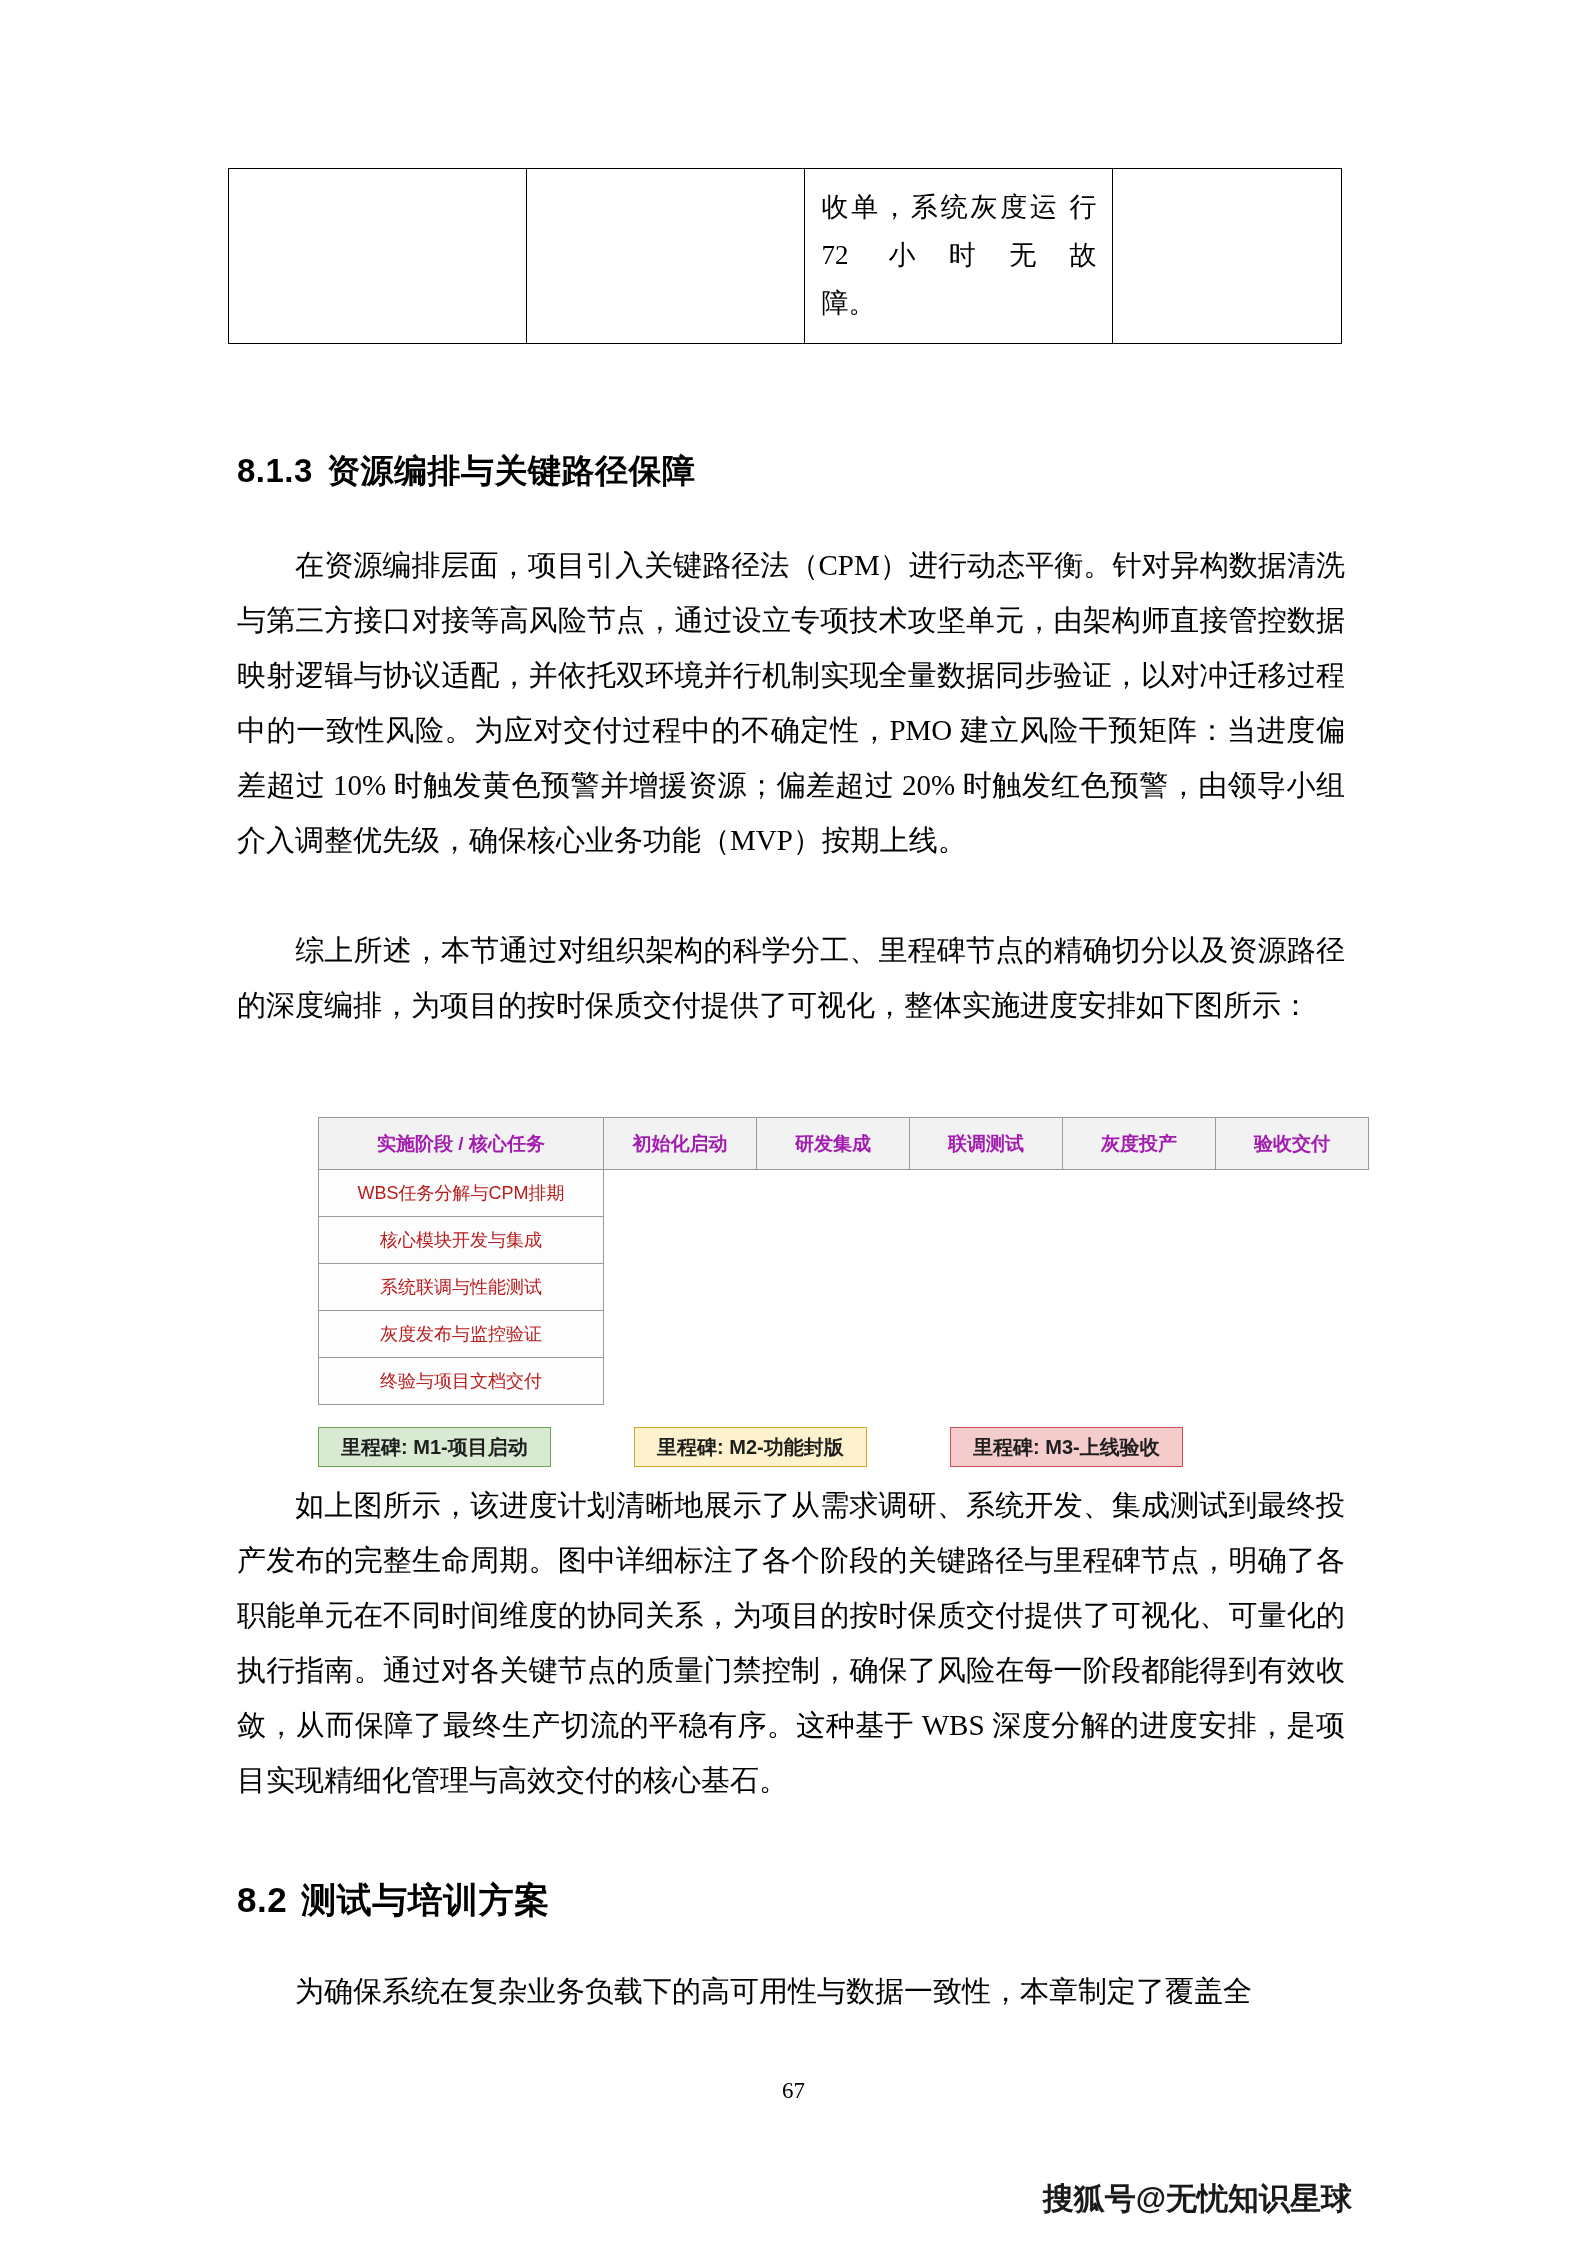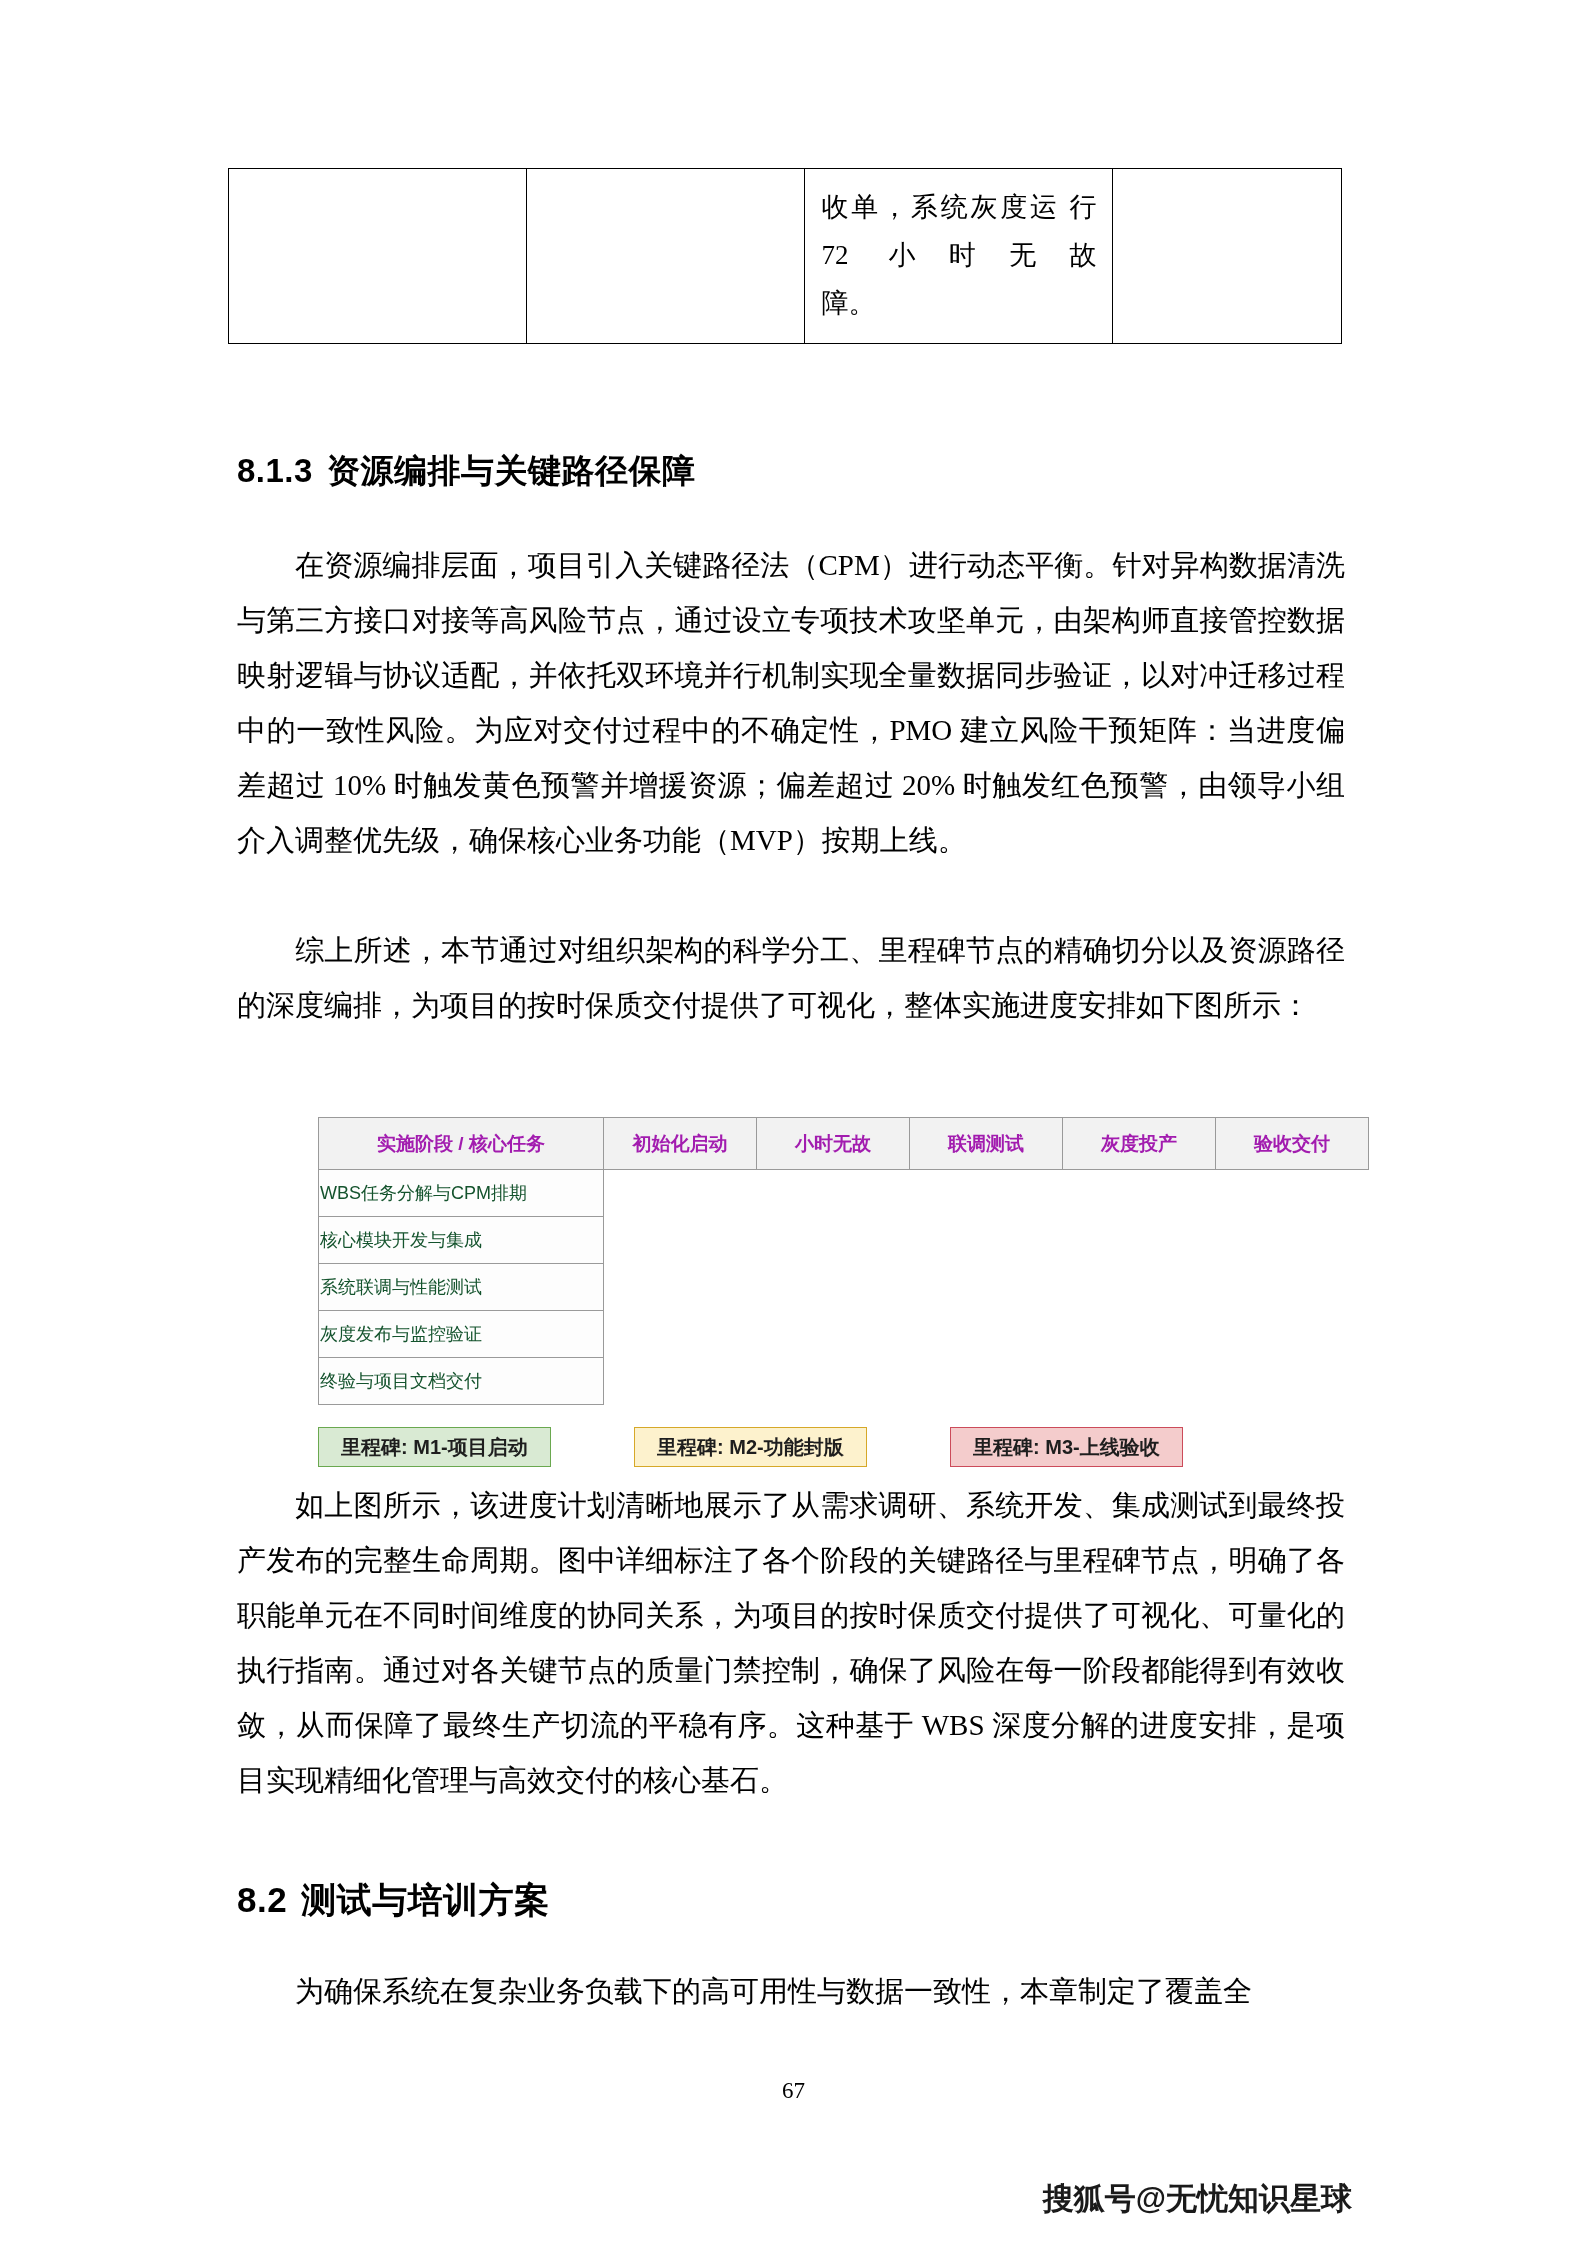--- a/index.html
+++ b/index.html
@@ -103,22 +103,22 @@
     font-size: 19px;
     font-weight: bold;
     color: #a21caf;
     text-align: center;
     height: 52px;
     white-space: nowrap;
   }
   table.gantt td.tasklabel {
     background: #fdfdfd;
     font-size: 18px;
-    color: #14532d;
-    text-align: left;
+    color: #b91c1c;
+    text-align: center;
     white-space: nowrap;
   }
   table.gantt td.cellpad {
     background: #ffffff;
     border: none;
   }
   .col-task { width: 285px; }
   .col-ph   { width: 153px; }
 
   .milestones {
@@ -199,21 +199,21 @@
           <col class="col-ph">
           <col class="col-ph">
         <col class="col-ph">
           <col class="col-ph">
           <col class="col-ph">
       </colgroup>
       <thead>
         <tr>
           <th>实施阶段 / 核心任务</th>
           <th>初始化启动</th>
-          <th>小时无故</th>
+          <th>研发集成</th>
           <th>联调测试</th>
           <th>灰度投产</th>
           <th>验收交付</th>
         </tr>
       </thead>
       <tbody>
         <tr>
           <td class="tasklabel">WBS任务分解与CPM排期</td>
           <td class="cellpad" colspan="5"></td>
         </tr>

